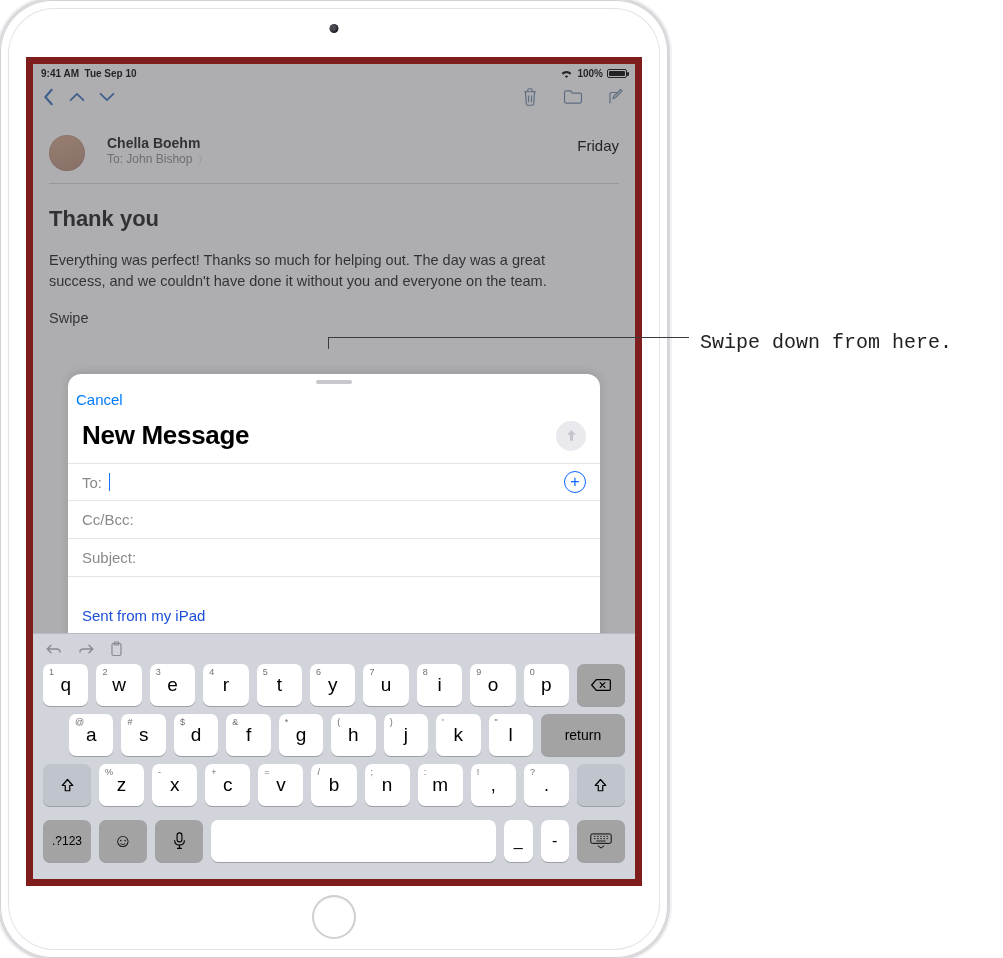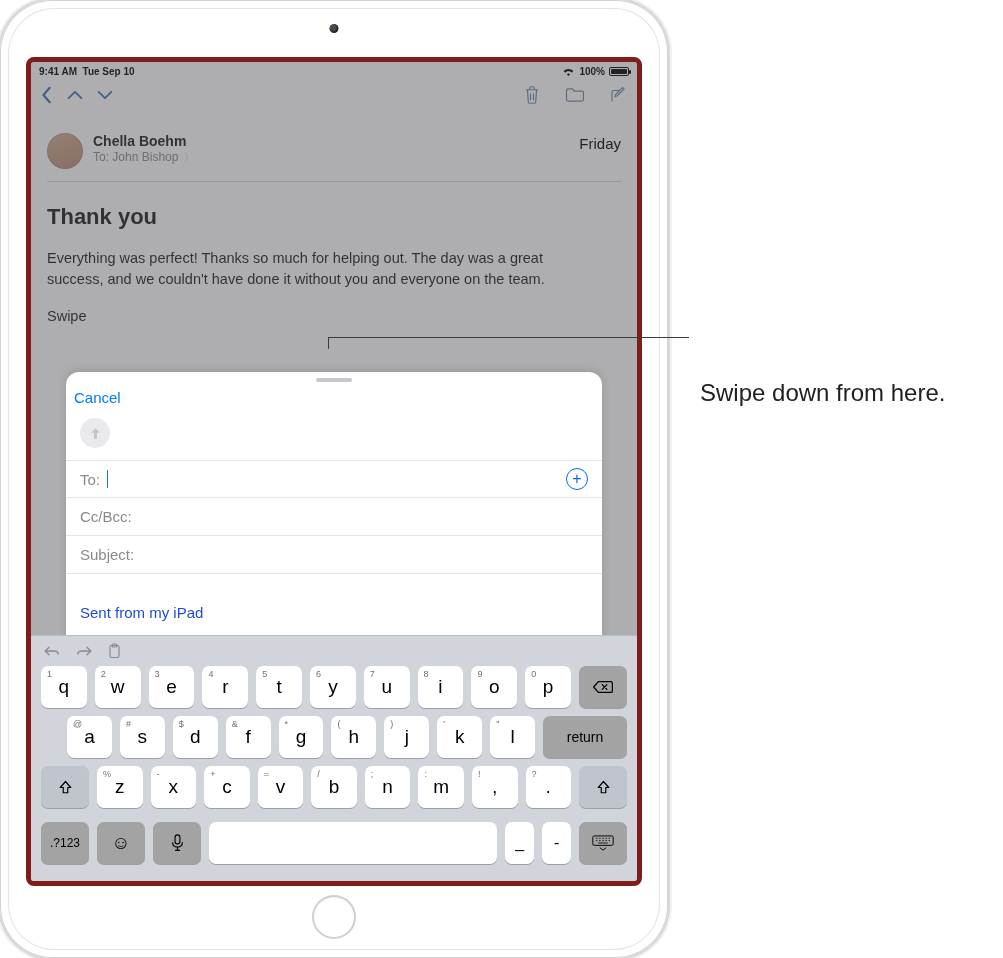--- a/index.html
+++ b/index.html
@@ -24,22 +24,22 @@
   }
   .home-btn {
     position: absolute; bottom: 19px; left: 50%; transform: translateX(-50%);
     width: 44px; height: 44px; border-radius: 50%;
     box-shadow: inset 0 0 0 2px #cfcfd4, inset 0 2px 3px rgba(0,0,0,.08);
     background: #fff;
   }
 
   .screen {
     position: absolute; left: 26px; top: 57px; right: 26px; bottom: 72px;
-    background: #fff; border-radius: 8px; overflow: hidden;
-    border: 5px solid #7f1d1d;
+    background: #fff; border-radius: 0; overflow: hidden;
+    border: 7px solid #7f1d1d;
   }
   .dimmer {
     position: absolute; inset: 0; background: rgba(75,75,82,0.45);
     pointer-events: none;
   }
 
   
   .statusbar {
     height: 18px; display:flex; align-items:center; justify-content:space-between;
     padding: 0 8px; font-size: 10px; font-weight: 600; color:#000;
@@ -63,20 +63,21 @@
   .nav-icon { color:#0b69ff; opacity:.9; }
   .nav-icon svg { display:block; }
 
   
   .mail-body {
     padding: 10px 16px 0 16px; color:#1c1c1e; font-size:14px;
   }
   .header-row {
     display:flex; align-items:flex-start; padding: 8px 0 12px;
     border-bottom: 1px solid #d6d6da;
+    gap: 12px;
   }
   .avatar {
     width: 36px; height: 36px; border-radius:50%;
     background: linear-gradient(160deg,#d7a98c,#b88e7a);
     margin-right: 10px; flex: 0 0 auto;
     box-shadow: inset 0 0 0 1px rgba(0,0,0,.08);
   }
   .from-block { flex:1; }
   .from-name { font-weight:700; font-size:14px; }
   .to-line { color:#8a8a8e; font-size:12px; margin-top:1px; }
@@ -184,23 +185,22 @@
     position:absolute; top:337px; left:329px;
     width: 360px; height: 1px;
     border-top: 1px solid #3b3b3f;
     z-index: 20;
   }
   .callout .tick {
     position:absolute; left:-1px; top:-1px; height:12px; width:1px; background:#3b3b3f;
   }
   .callout-label {
     position:absolute; top: 331px; left: 700px;
-    font-size:24px; color:#222; white-space:nowrap; z-index:20;
-    font-family: Liberation Sans, sans-serif;
-    margin-top: 48px;
+    font-size:20px; color:#222; white-space:nowrap; z-index:20;
+    font-family: Liberation Mono, monospace;
   }
 </style>
 </head>
 <body>
 
 <div class="stage">
 
   <div class="ipad">
     <div class="ipad-bezel"></div>
     <div class="camera"></div>
@@ -283,20 +283,21 @@
 
       <div class="dimmer"></div>
 
       <div class="sheet-wrap">
         <div class="grabber"></div>
         <div class="sheet-toolbar">
           <span class="cancel">Cancel</span>
           <span></span>
         </div>
         <div class="new-msg-row">
+          <div class="new-msg-title">New Message</div>
           <div class="send-btn">
             <svg width="15" height="15" viewBox="0 0 20 20">
                 <path fill="#c4c4ca" d="M10 3l6 6h-4v8H8v-8H4l6-6z"></path>
               </svg>
           </div>
         </div>
         <div class="field-row to">
           <span class="lbl">To:</span>
           <span class="caret"></span>
           <span class="add-contact">+</span>

